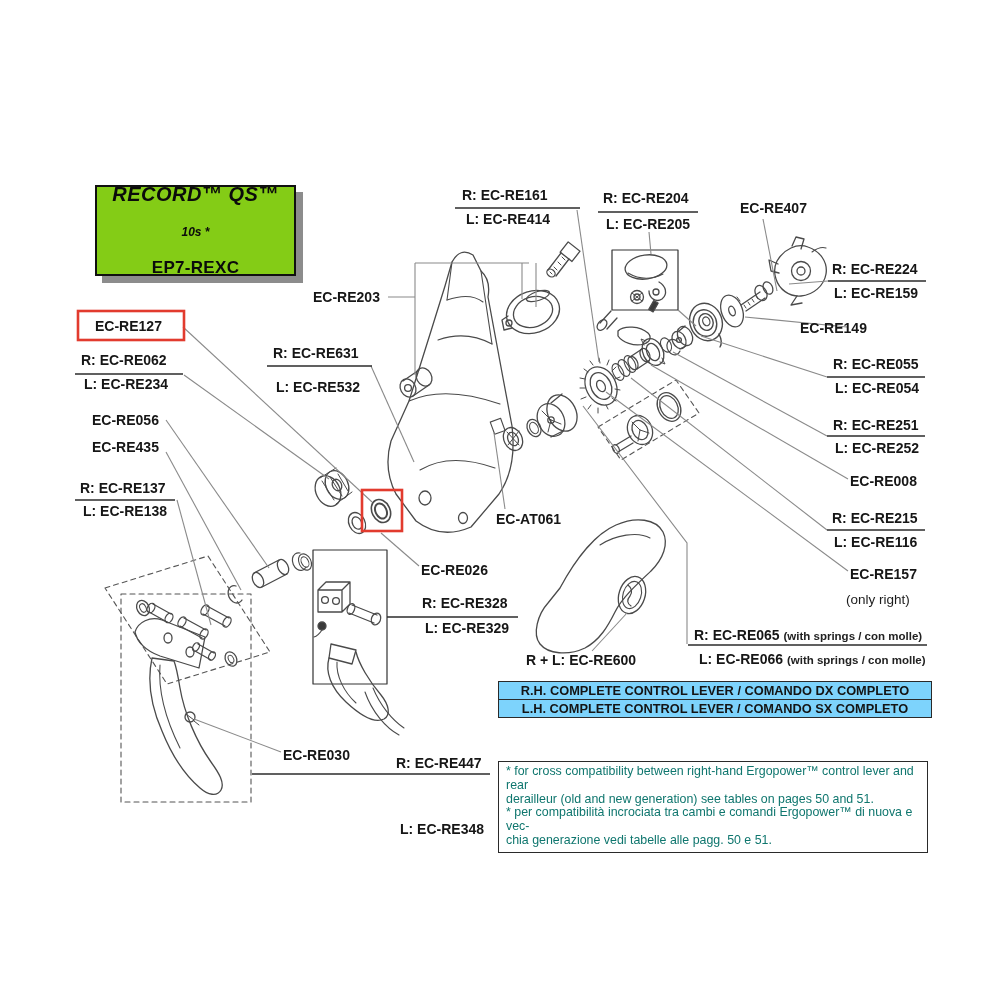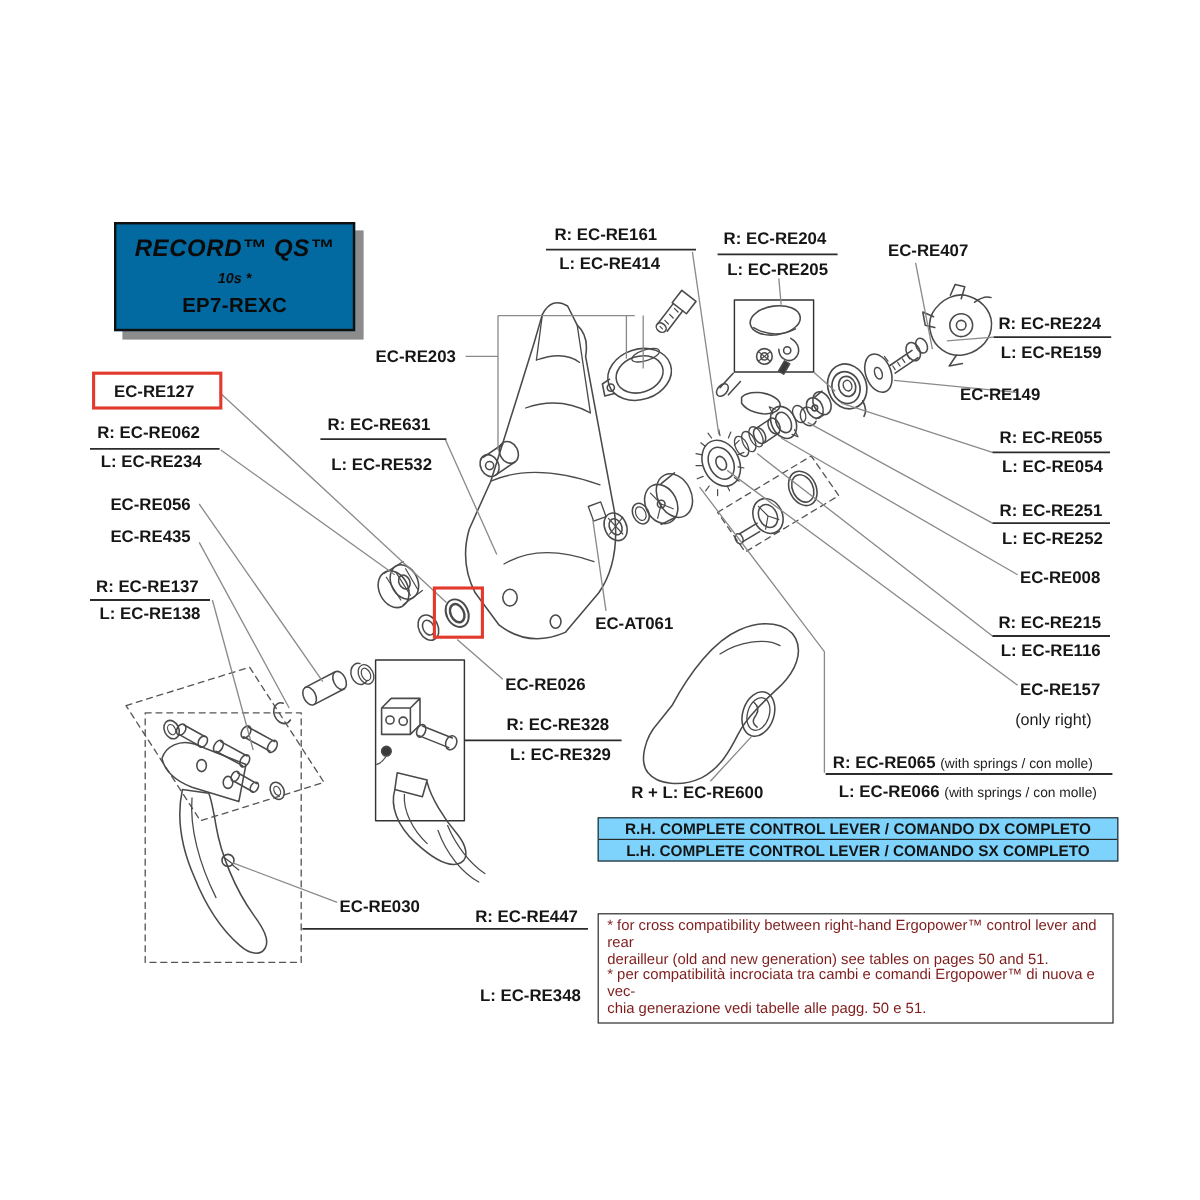--- a/index.html
+++ b/index.html
@@ -2,38 +2,38 @@
 <html><head>
 <meta charset="utf-8">
 <style>
   html,body{margin:0;padding:0;}
   body{width:1000px;height:1000px;position:relative;background:#ffffff;
        font-family:"Liberation Sans","DejaVu Sans",sans-serif;overflow:hidden;}
   #stage{position:absolute;inset:0;}
   svg.art{position:absolute;left:0;top:0;z-index:1;}
   .lbl{position:absolute;z-index:3;font-size:14px;font-weight:bold;color:#161616;
        white-space:nowrap;line-height:15px;}
-  .note{font-size:11.5px;font-weight:normal;color:#222;}
+  .note{font-size:11.5px;font-weight:bold;color:#222;}
   .rnote{position:absolute;z-index:3;font-size:13.5px;font-weight:normal;color:#1c1c1c;white-space:nowrap;}
   
   .titlebox{position:absolute;left:95px;top:185px;width:197px;height:87px;z-index:3;
-            background:#0369a1;border:2.5px solid #101010;box-shadow:7px 7px 0 0 #8c8c8c;
-            display:flex;flex-direction:column;justify-content:center;align-items:center;gap:6px;}
+            background:#84cc16;border:2.5px solid #101010;box-shadow:7px 7px 0 0 #8c8c8c;
+            display:flex;flex-direction:column;justify-content:center;align-items:center;gap:19px;}
   .titlebox .t1{font-size:20px;font-weight:900;font-style:italic;letter-spacing:.5px;color:#0b0b0b;}
   .titlebox .t2{font-size:12px;font-weight:900;font-style:italic;color:#0b0b0b;}
   .titlebox .t3{font-size:17px;font-weight:800;color:#0b0b0b;letter-spacing:.3px;}
   
   .ctable{position:absolute;left:498px;top:681px;width:432px;z-index:3;border:1.5px solid #2a2a2a;
           border-collapse:collapse;background:#7dd3fc;}
   .ctable div{border-bottom:1.2px solid #2a2a2a;height:17px;line-height:17px;text-align:center;
               font-size:12.8px;color:#141414;}
   .ctable div:last-child{border-bottom:none;}
   .ctable .b{font-weight:bold;}
   .fnote{position:absolute;left:498px;top:761px;width:414px;z-index:3;border:1.2px solid #2a2a2a;
-         background:#fff;padding:3px 7px 4px 7px;font-size:12.4px;line-height:13.8px;color:#7f1d1d;
+         background:#fff;padding:3px 7px 4px 7px;font-size:12.4px;line-height:13.8px;color:#0f766e;
          white-space:pre-line;}
 </style>
 </head>
 <body>
 
 <div id="stage">
 
   <svg class="art" width="1000" height="1000" viewBox="0 0 1000 1000">
     <g fill="none" stroke="#4a4a4a" stroke-width="1.3" stroke-linecap="round" stroke-linejoin="round">
 

